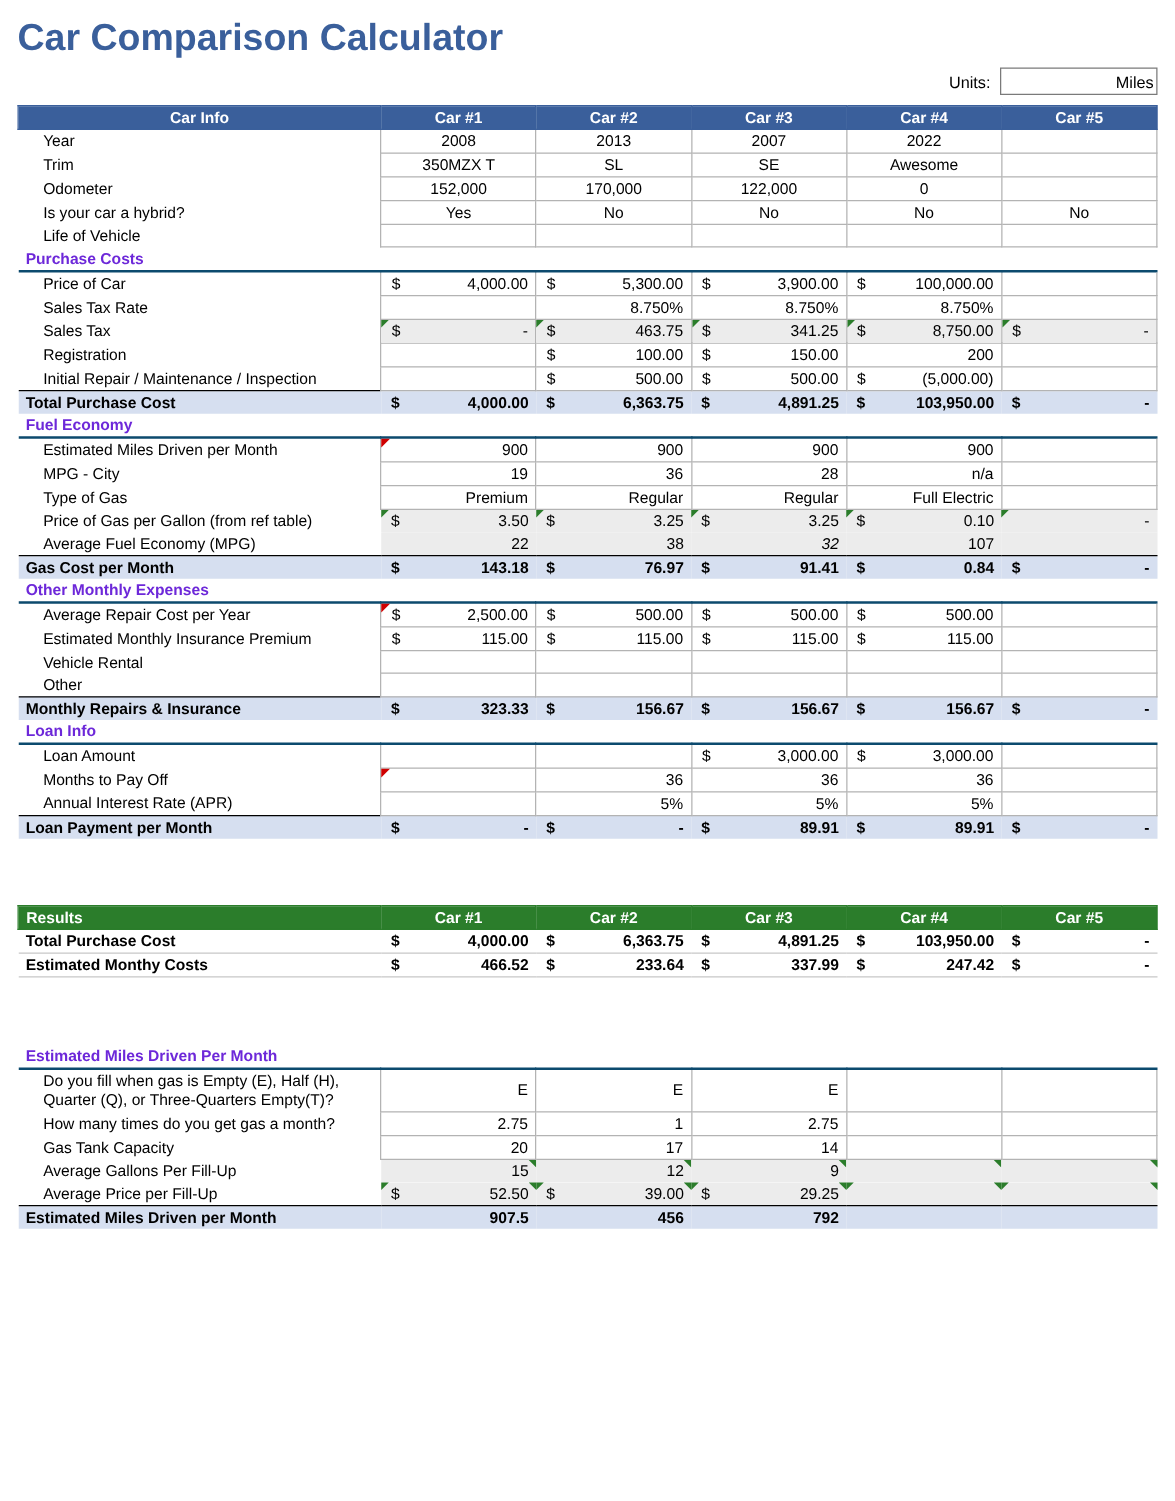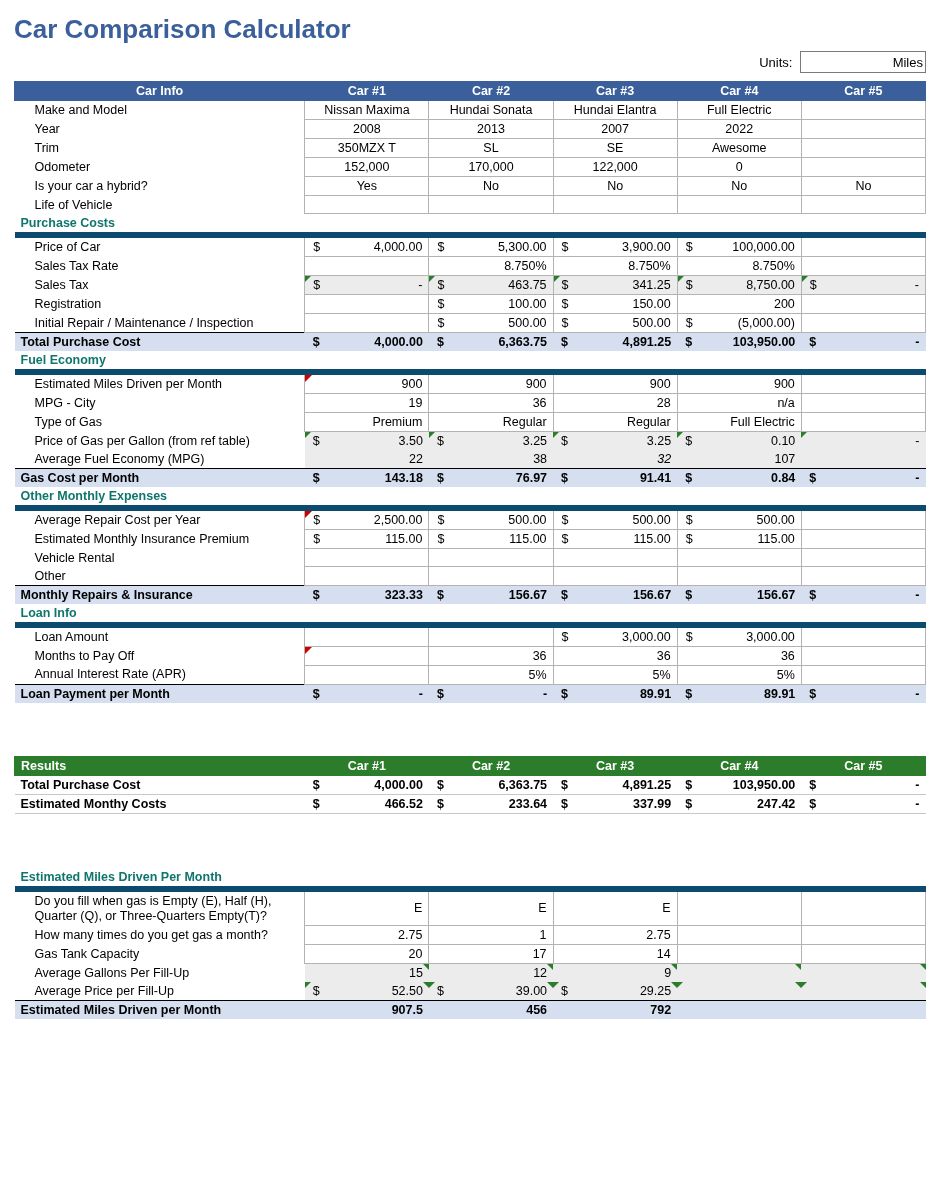--- a/index.html
+++ b/index.html
@@ -1,31 +1,31 @@
 <!DOCTYPE html>
 <html><head>
 <meta charset="utf-8">
 <style>
   html,body{margin:0;padding:0;background:#fff;font-family:Arial,Helvetica,sans-serif;color:#000;}
   .page{width:940px;box-sizing:border-box;padding:10px 14px 24px 14px;}
-  h1{font-size:26px;color:#3a5f9b;font-weight:bold;margin:4px 0 6px 0;}
+  h1{font-size:30px;color:#3a5f9b;font-weight:bold;margin:4px 0 6px 0;}
   .units-row{text-align:right;font-size:13px;margin:0 0 8px 0;}
   .units-row input{width:120px;border:1px solid #7a7a7a;font-size:13px;height:18px;text-align:right;}
   .units-label{display:inline-block;margin-right:4px;}
   table.grid{border-collapse:collapse;width:100%;table-layout:fixed;}
   table.grid td, table.grid th{font-size:12.5px;padding:2px 6px;height:18px;vertical-align:middle;box-sizing:border-box;}
   col.lbl{width:290px;}
   col.car{width:124px;}
   .hdr-blue th{background:#3a5f9b;color:#fff;font-weight:bold;border:1px solid #3a5f9b;}
   .hdr-blue th:first-child{text-align:center;}
   .hdr-blue th:not(:first-child){text-align:center;}
   .hdr-green th{background:#2b7d2b;color:#fff;font-weight:bold;border:1px solid #2b7d2b;}
   .hdr-green th:first-child{text-align:left;}
   .hdr-green th:not(:first-child){text-align:center;}
-  .sec-title td{color:#0f766e;font-weight:bold;font-size:14px;border-bottom:6px solid #0c4a6e;padding-top:16px;margin-left:28px;}
+  .sec-title td{color:#6d28d9;font-weight:bold;font-size:14px;border-bottom:2px solid #0c4a6e;padding-top:16px;margin-left:28px;}
   .indent{padding-left:20px!important;}
   .cell{border:1px solid #b3b3b3;text-align:center;height:18px;}
   .cell-r{border:1px solid #b3b3b3;text-align:right;}
   .shade{background:#ececec;}
   .total td{background:#d6dff0;font-weight:bold;border-top:1px solid #000;}
   .total td:first-child{text-align:left;padding-left:6px;}
   .result td{font-weight:bold;}
   .result td:first-child{text-align:left;padding-left:6px;}
   .money{display:flex;justify-content:space-between;}
   .money .cur{padding-left:2px;}
@@ -64,28 +64,20 @@
         <tr class="hdr-blue">
       <th>Car Info</th>
       <th>Car #1</th>
       <th>Car #2</th>
       <th>Car #3</th>
       <th>Car #4</th>
       <th>Car #5</th>
     </tr>
 
     <tr>
-      <td class="indent">Make and Model</td>
-      <td class="cell">Nissan Maxima</td>
-      <td class="cell">Hundai Sonata</td>
-      <td class="cell">Hundai Elantra</td>
-      <td class="cell">Full Electric</td>
-      <td class="cell"></td>
-    </tr>
-    <tr>
       <td class="indent">Year</td>
       <td class="cell">2008</td>
       <td class="cell">2013</td>
       <td class="cell">2007</td>
       <td class="cell">2022</td>
       <td class="cell"></td>
     </tr>
     <tr>
       <td class="indent">Trim</td>
       <td class="cell">350MZX T</td>

